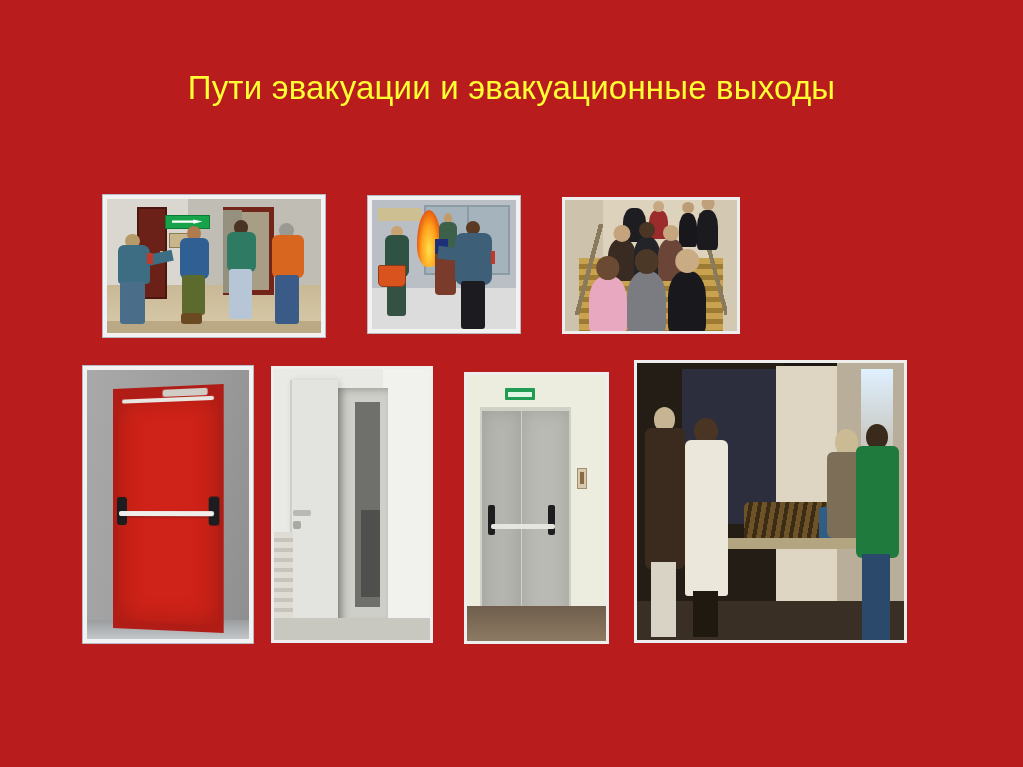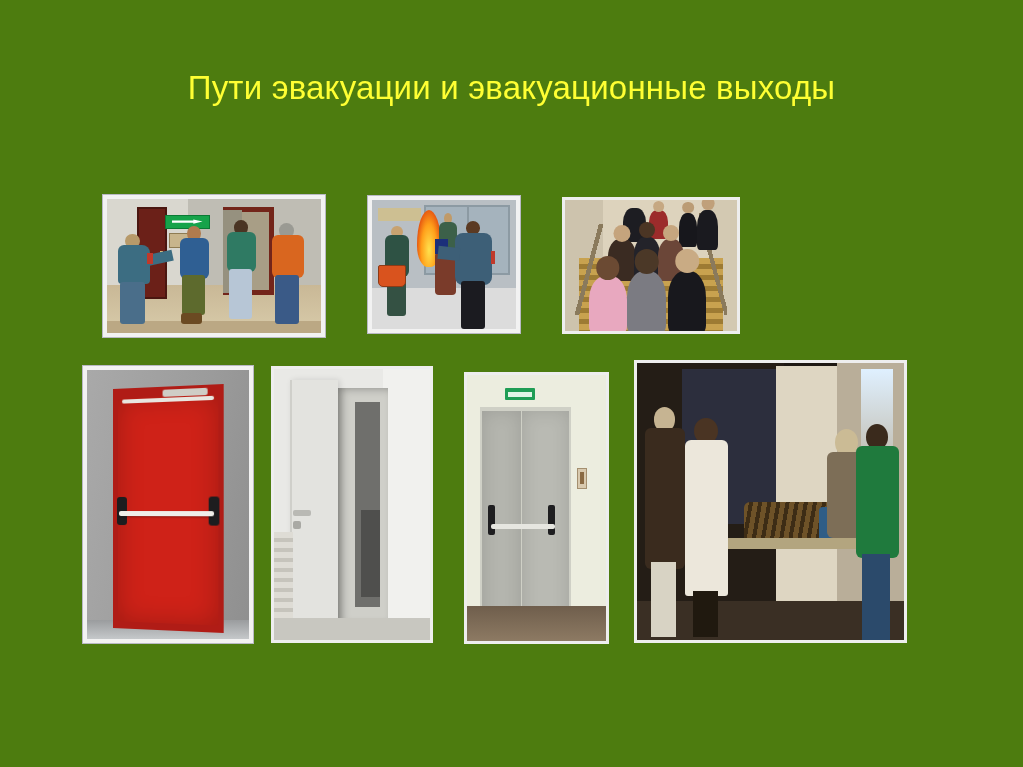--- a/index.html
+++ b/index.html
@@ -11,21 +11,21 @@
   body {
     width: 1023px;
     height: 767px;
     overflow: hidden;
     font-family: "Liberation Sans", "DejaVu Sans", sans-serif;
     position: relative;
   }
   .slide {
     position: absolute;
     inset: 0;
-    background: #4d7c0f;
+    background: #b91c1c;
     padding-left: 24px;
   }
   
   .slide-title {
     position: absolute;
     left: 0;
     top: 70px;
     width: 1023px;
     text-align: center;
     color: #ffff33;

